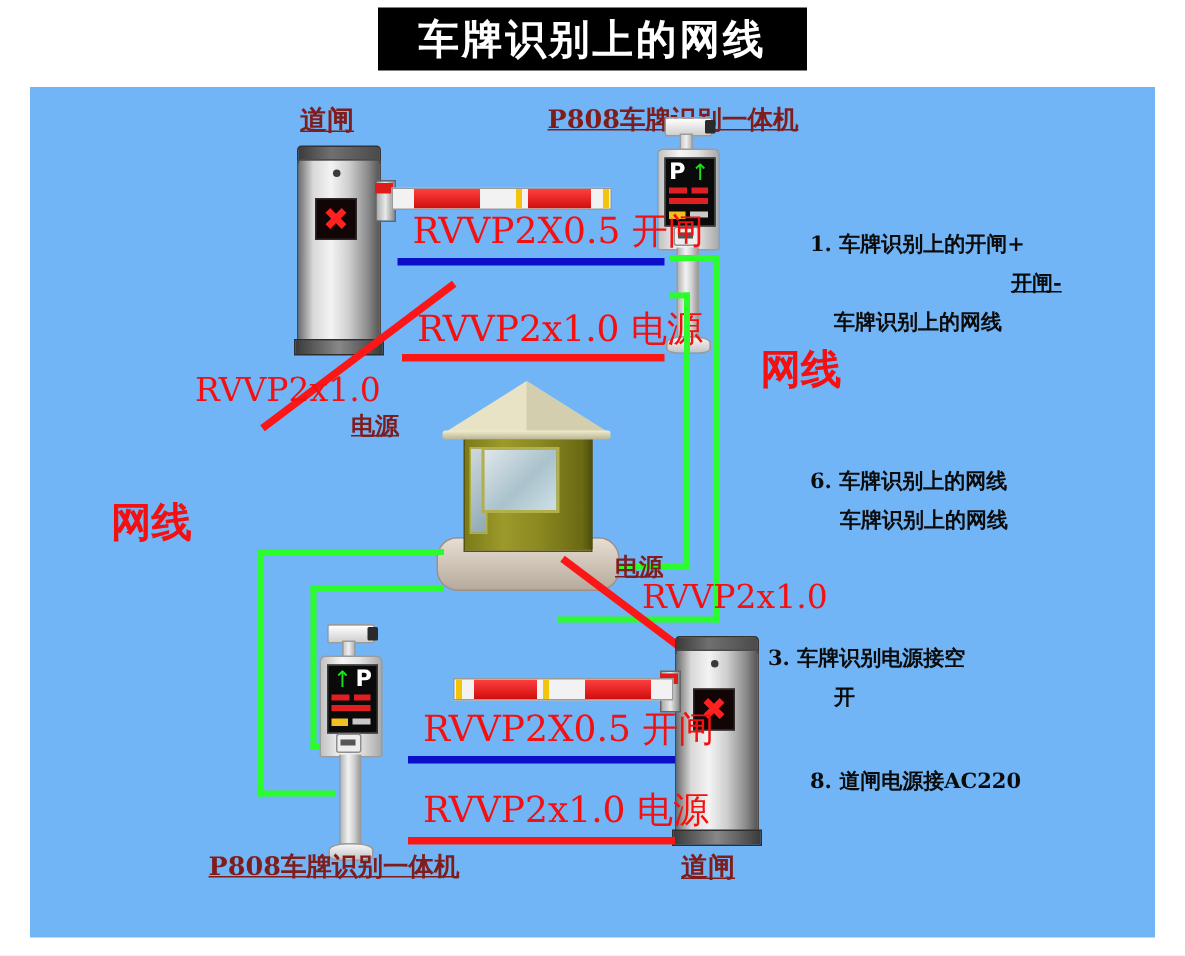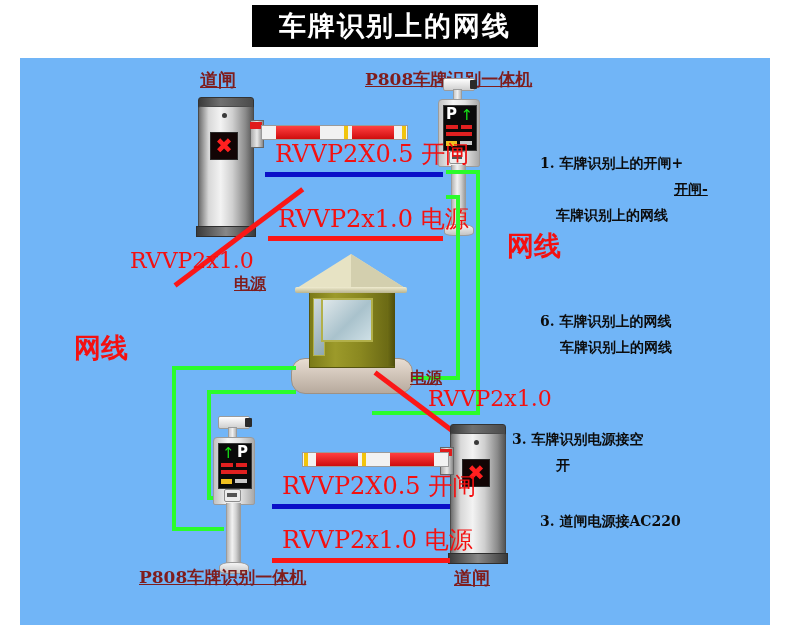--- a/index.html
+++ b/index.html
@@ -318,16 +318,16 @@
     <div class="note" style="left:520px;top:92px;">1. 车牌识别上的开闸+</div>
     <div class="note" style="left:654px;top:118px;text-decoration:underline;">开闸-</div>
     <div class="note" style="left:536px;top:144px;">车牌识别上的网线</div>
 
     <div class="note" style="left:520px;top:250px;">6. 车牌识别上的网线</div>
     <div class="note" style="left:540px;top:276px;">车牌识别上的网线</div>
 
     <div class="note" style="left:492px;top:368px;">3. 车牌识别电源接空</div>
     <div class="note" style="left:536px;top:394px;">开</div>
 
-    <div class="note" style="left:520px;top:450px;">3. 道闸电源接AC220</div>
+    <div class="note" style="left:520px;top:450px;">8. 道闸电源接AC220</div>
 
   </div>
 </div>
 
 </body></html>

